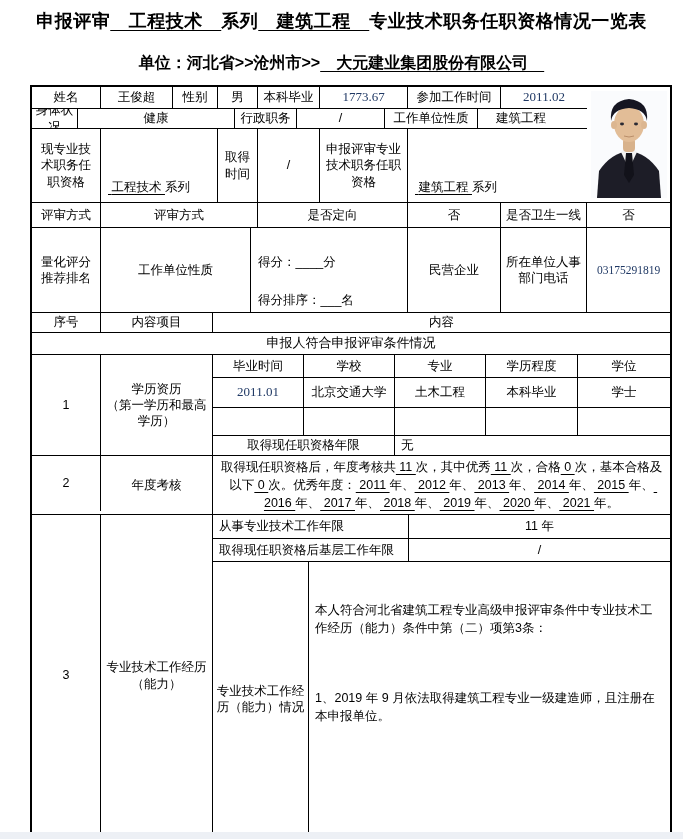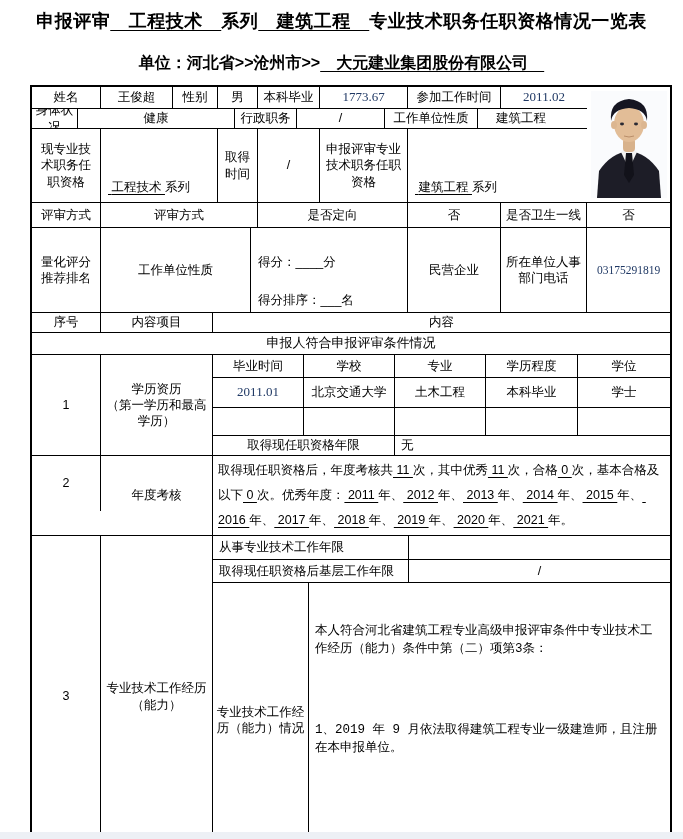--- a/index.html
+++ b/index.html
@@ -32,23 +32,23 @@
     padding:1px 3px;overflow:hidden;white-space:pre-line;
   }
   .lastc{border-right:none;}
   .cl{justify-content:flex-start;text-align:left;padding-left:6px;}
   .txt{display:block;text-align:left;white-space:pre-wrap;}
   .qual{display:block;text-align:left;line-height:21px;padding:6px 2px 2px 7px;white-space:pre-wrap;}
   .score{display:block;text-align:left;line-height:19px;padding:6px 2px 2px 7px;}
   .num{font-family:"Liberation Serif","DejaVu Serif",serif;color:#1f3864;font-size:13px;}
   .useg{text-decoration:underline;text-underline-offset:3px;}
   .seg{white-space:pre-wrap;}
-  .yearly{line-height:25px;padding:2px 5px;}
-  .expcell{padding:3px 6px;line-height:18px;font-family:Liberation Mono, monospace;}
-  .expcell .p2{margin-top:27px;}
+  .yearly{line-height:18px;padding:2px 5px;text-align:center;}
+  .expcell{padding:3px 6px;line-height:18px;}
+  .expcell .p2{margin-top:16px;}
   .photo-cell{
     box-sizing:border-box;flex:0 0 auto;display:flex;
     align-items:center;justify-content:center;background:#fff;
   }
   .footer-strip{
     position:absolute;left:0;bottom:0;width:100%;height:7px;background:#edf0f5;
   }
 </style>
 </head>
 <body>
@@ -193,20 +193,21 @@
       <div class="c txt yearly seg lastc" style="width:457px"><span>取得现任职资格后，年度考核共</span><span class="useg"> 11 </span><span>次，其中优秀</span><span class="useg"> 11 </span><span>次，合格</span><span class="useg"> 0 </span><span>次，基本合格及以下</span><span class="useg"> 0 </span><span>次。优秀年度：</span><span class="useg"> 2011 </span><span>年、</span><span class="useg"> 2012 </span><span>年、</span><span class="useg"> 2013 </span><span>年、</span><span class="useg"> 2014 </span><span>年、</span><span class="useg"> 2015 </span><span>年、</span><span class="useg"> 2016 </span><span>年、</span><span class="useg"> 2017 </span><span>年、</span><span class="useg"> 2018 </span><span>年、</span><span class="useg"> 2019 </span><span>年、</span><span class="useg"> 2020 </span><span>年、</span><span class="useg"> 2021 </span><span>年。</span></div>
     </div>
 
     <div class="band last">
       <div class="c" style="width:69px;height:321px">3</div>
       <div class="c" style="width:112px">专业技术工作经历
 （能力）</div>
       <div class="col" style="width:457px">
         <div class="tr" style="height:24px">
           <div class="c cl" style="width:196px">从事专业技术工作年限</div>
+          <div class="c lastc" style="width:261px">11 年</div>
         </div>
         <div class="tr" style="height:23px">
           <div class="c cl" style="width:196px">取得现任职资格后基层工作年限</div>
           <div class="c lastc" style="width:261px">/</div>
         </div>
         <div class="tr last" style="height:274px">
           <div class="c" style="width:96px">专业技术工作经
 历（能力）情况</div>
           <div class="c txt expcell lastc" style="width:361px">
             <div class="p1">本人符合河北省建筑工程专业高级申报评审条件中专业技术工作经历（能力）条件中第（二）项第3条：</div>

